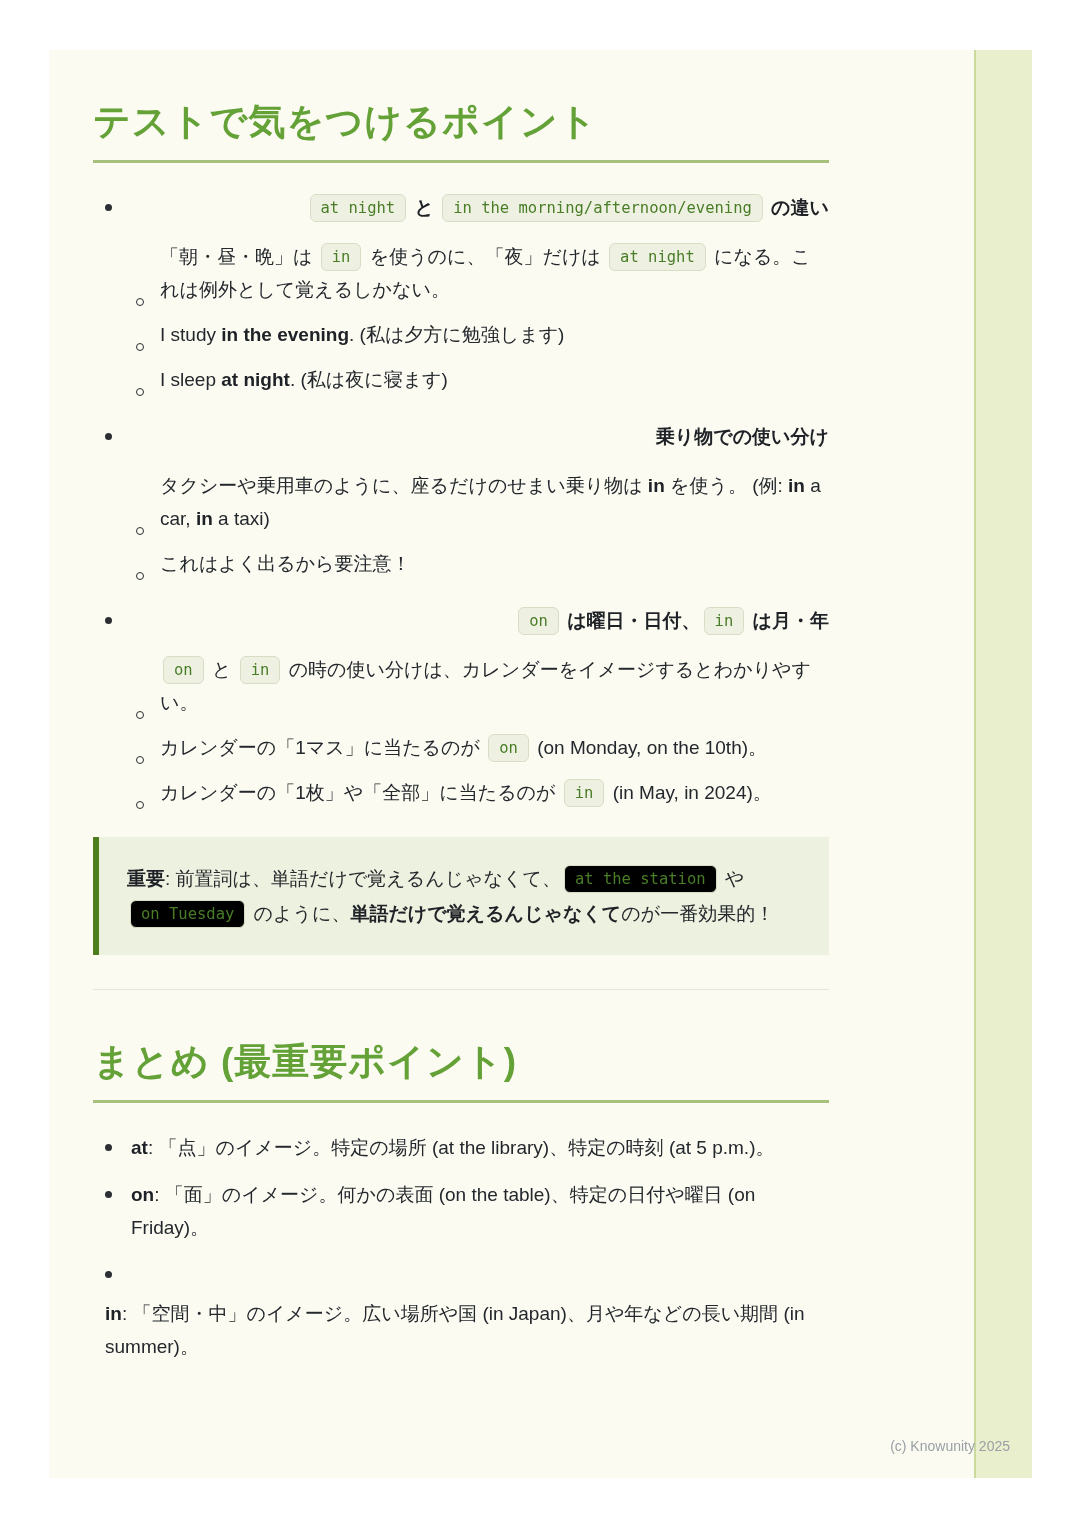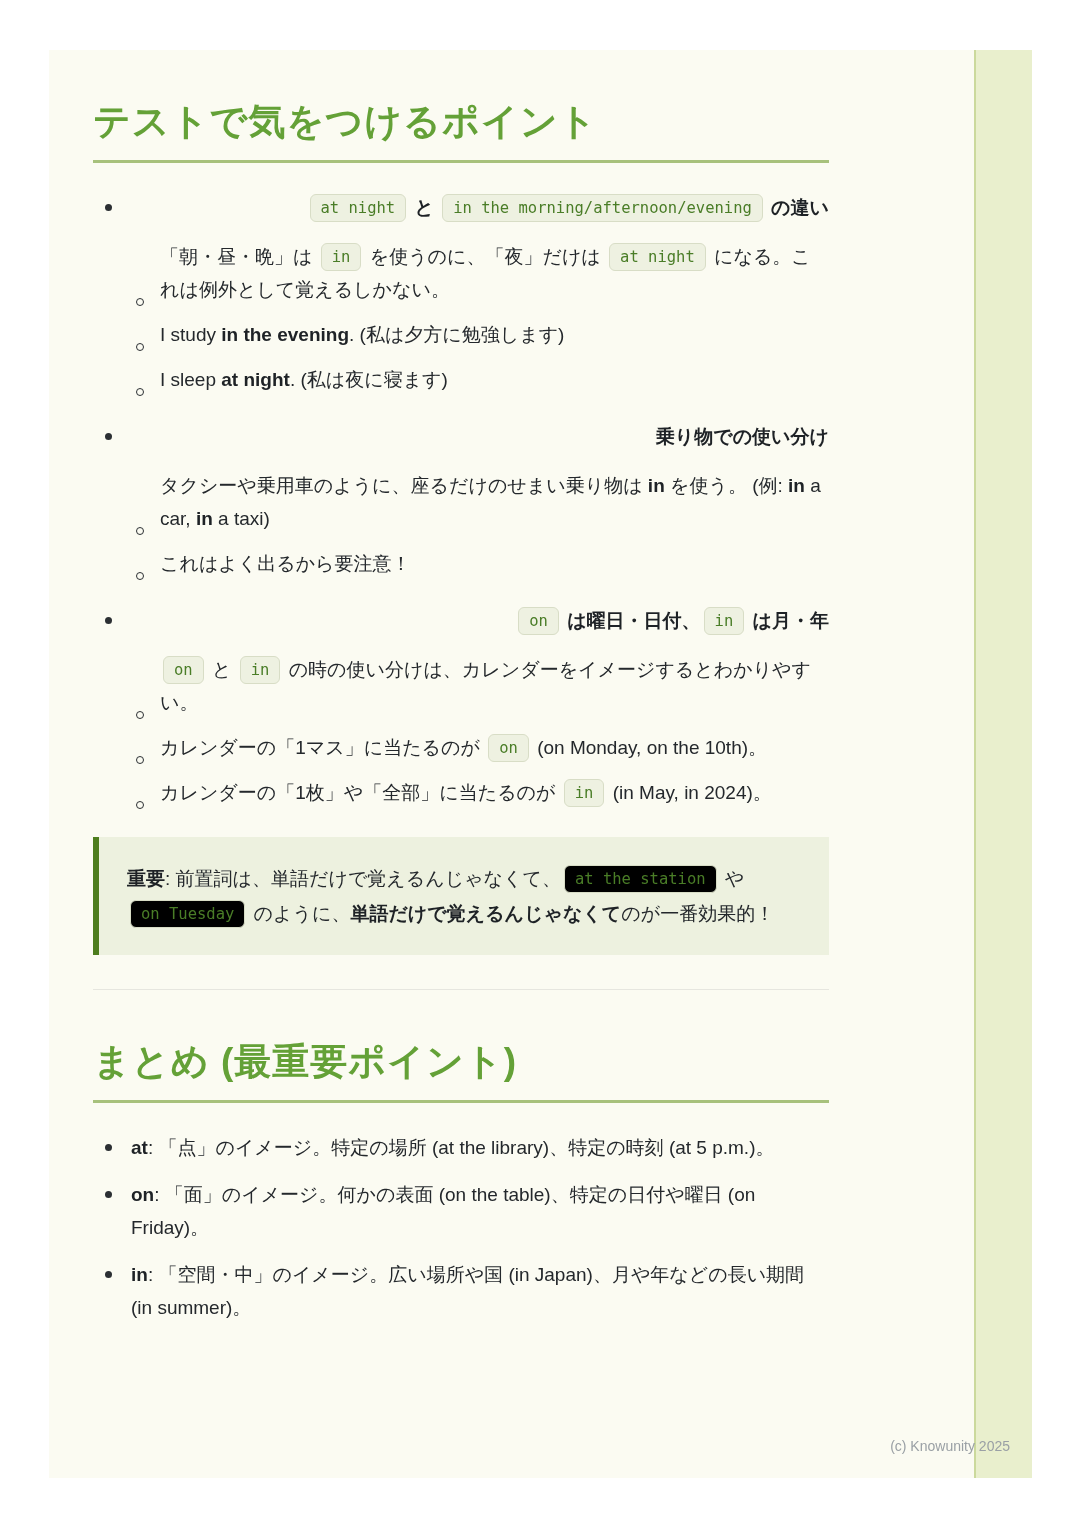--- a/index.html
+++ b/index.html
@@ -162,21 +162,21 @@
             <span class="dot"></span>
           </span>
           <div class="li-text"><span class="seg-b">at</span><span class="seg-t">: 「点」のイメージ。特定の場所 (at the library)、特定の時刻 (at 5 p.m.)。</span></div>
         </div>
         <div class="li" style="font-weight: normal;">
           <span class="marker-cell">
             <span class="dot"></span>
           </span>
           <div class="li-text"><span class="seg-b">on</span><span class="seg-t">: 「面」のイメージ。何かの表面 (on the table)、特定の日付や曜日 (on Friday)。</span></div>
         </div>
-        <div class="li" style="font-weight: normal;">
+        <div class="li" style="font-weight: normal; flex-direction: column;">
           <span class="marker-cell">
             <span class="dot"></span>
           </span>
           <div class="li-text"><span class="seg-b">in</span><span class="seg-t">: 「空間・中」のイメージ。広い場所や国 (in Japan)、月や年などの長い期間 (in summer)。</span></div>
         </div>
       </div>
   </div>
 
   <div class="footer">(c) Knowunity 2025</div>
 </div>

